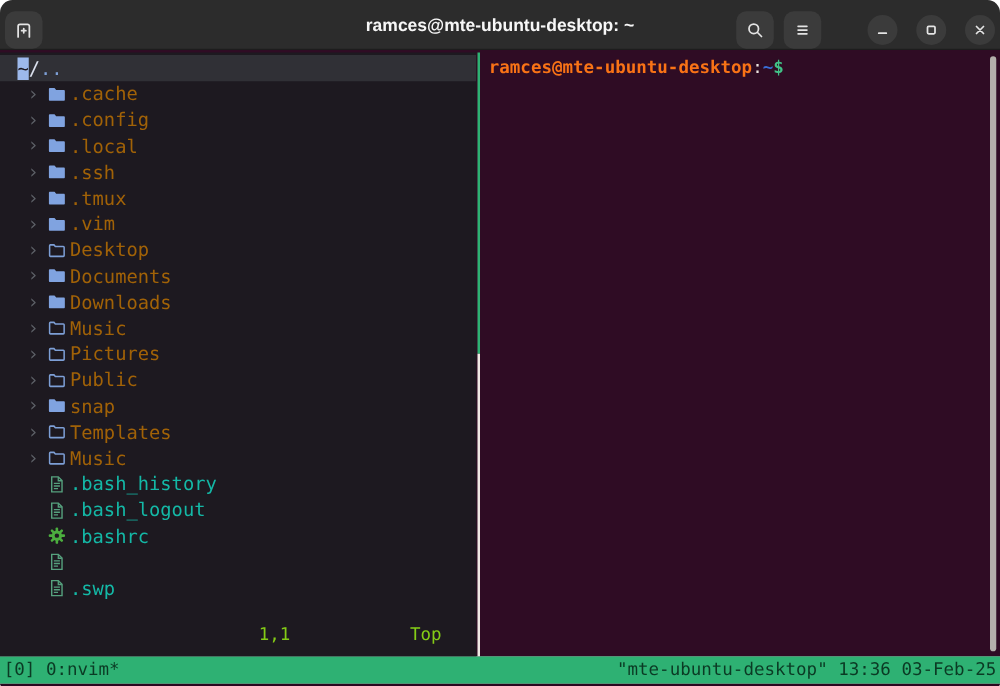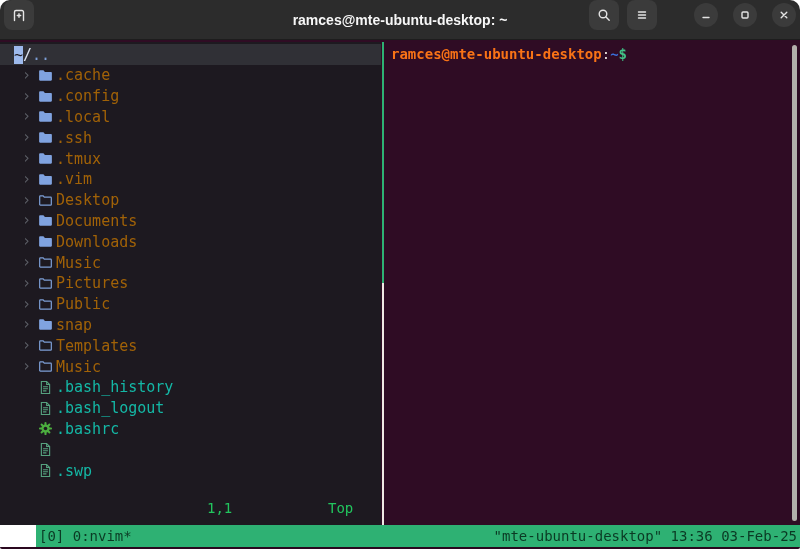--- a/index.html
+++ b/index.html
@@ -6,21 +6,21 @@
   html,body { width:800px; height:549px; background:#ffffff; }
   .window {
     width:800px; height:549px;
     display:flex; flex-direction:column;
     border-radius:10px 10px 2px 2px; overflow:hidden;
     font-family:"DejaVu Sans Mono", monospace;
   }
   
   .titlebar {
     height:40px; flex:0 0 40px; background:#2c2c2c;
-    position:relative; display:flex; align-items:flex-start;
+    position:relative; display:flex; align-items:flex-end;
     padding:0 4px; border-bottom:1px solid #1d1d1d;
   }
   .tb-btn {
     width:30px; height:30px; border:none; background:#3b3b3b;
     border-radius:8px; display:flex; align-items:center; justify-content:center;
     cursor:pointer; padding:0;
   }
   .title {
     position:absolute; left:50%; top:50%; transform:translate(-50%,-50%);
     color:#f7f7f7; font-family:"Liberation Sans","DejaVu Sans",sans-serif;
@@ -62,21 +62,21 @@
   }
   .row.file .chevron, .row.gear .chevron { visibility:hidden; }
   .iconslot { width:18px; flex:0 0 18px; display:flex; align-items:center; }
   .ic { display:none; }
   .row.folder-filled .ic-folder-filled { display:block; }
   .row.folder-outline .ic-folder-outline { display:block; }
   .row.file .ic-file { display:block; }
   .row.gear .ic-gear { display:block; }
   .label { color:#a16207; }
   .row.file .label, .row.gear .label { color:#14b8a6; }
-  .ruler { position:absolute; bottom:5px; left:0; width:100%; height:20px; color:#22c55e; font-size:14px; }
+  .ruler { position:absolute; bottom:5px; left:0; width:100%; height:20px; color:#84cc16; font-size:14px; }
   .ruler-pos { position:absolute; left:207px; }
   .ruler-top { position:absolute; left:328px; }
 
   .divider { width:4px; flex:0 0 4px; display:flex; flex-direction:column; align-items:center; cursor:col-resize; }
   .seg { width:2px; }
   .seg-green { height:241px; background:#2eb173; }
   .seg-white { flex:1; background:#efe9e4; }
 
   .right-pane { flex:1; padding:4px 0 0 6px; font-size:14px; cursor:text; }
   .prompt { white-space:pre; font-weight:700; }
@@ -87,21 +87,21 @@
 
   .scrollbar {
     position:absolute; top:5px; bottom:4px; right:3px; width:5px;
     background:#b3afab; border-radius:3px; cursor:grab;
   }
 
   
   .statusbar {
     flex:0 0 22px; height:22px; background:#2eb173; color:#0b3a24;
     display:flex; align-items:center; justify-content:space-between;
-    font-size:14px; padding:0 3px; white-space:pre;margin-left:36px;
+    font-size:14px; padding:0 3px; white-space:pre;
   }
   .bottom-strip { flex:1; background:#2a081f; }
 </style>
 </head>
 <body>
 
 <div class="window">
 
   <div class="titlebar">
     <button class="tb-btn">

